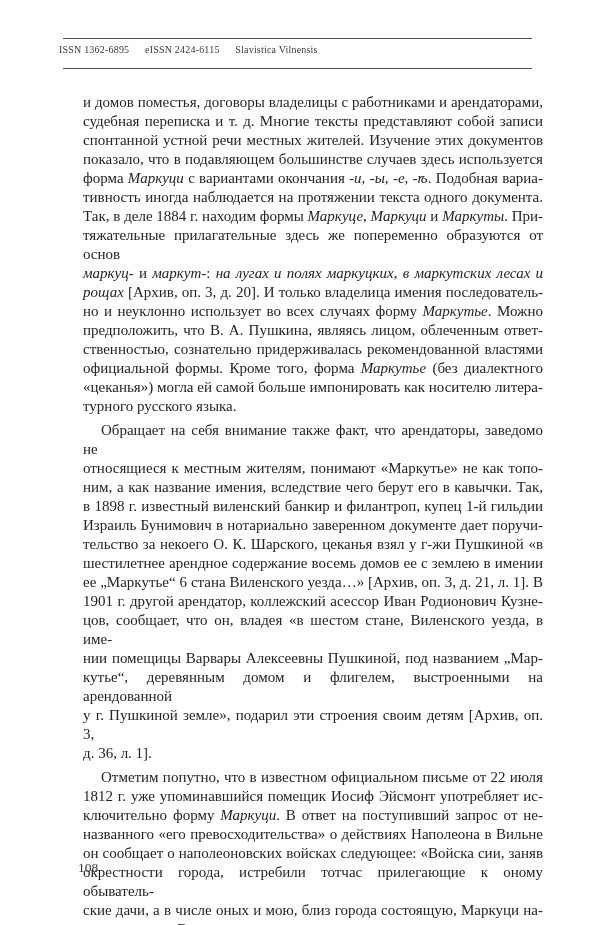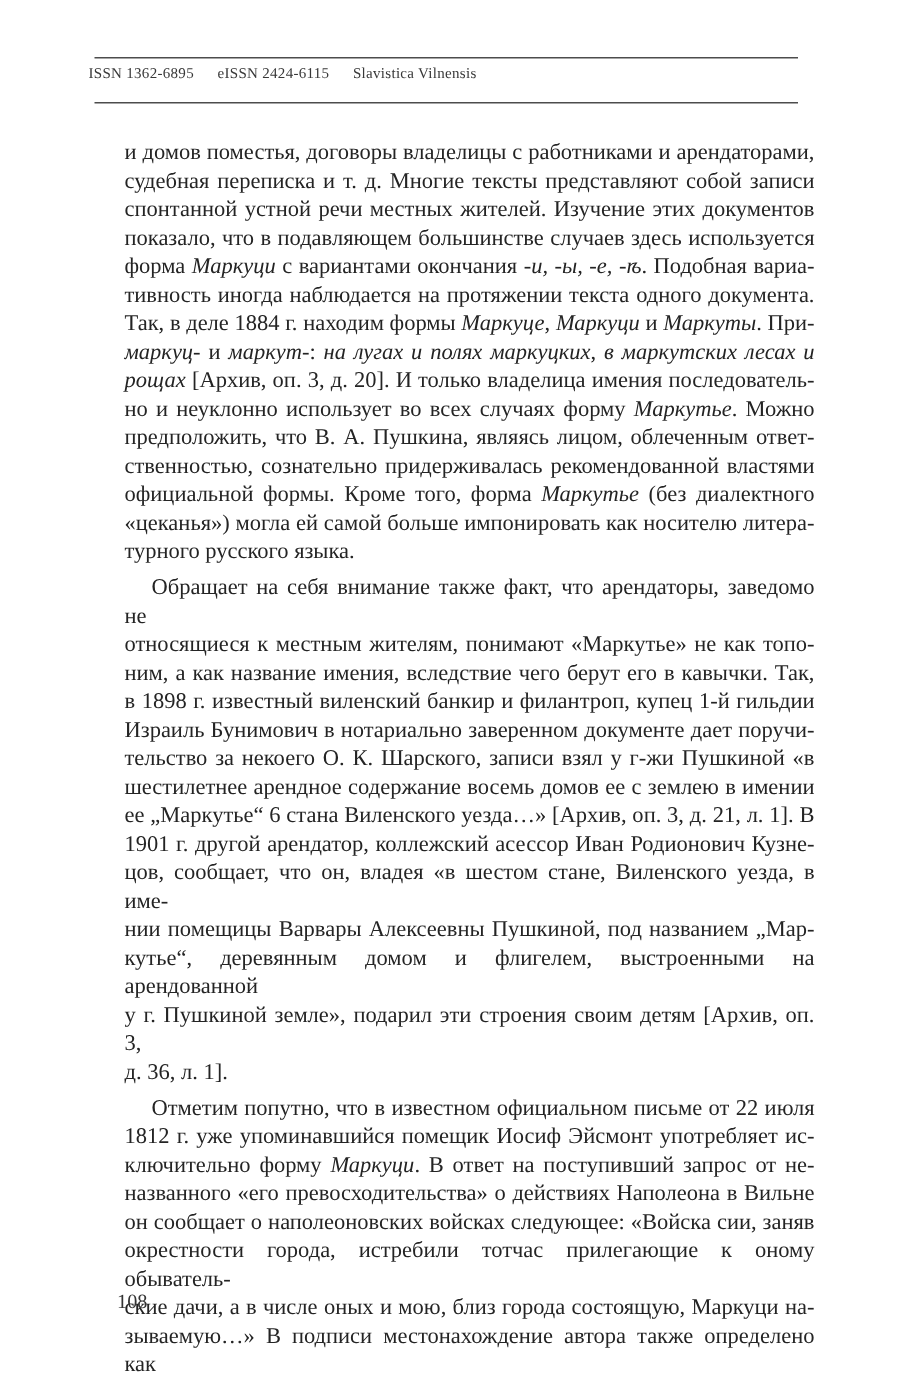--- a/index.html
+++ b/index.html
@@ -75,36 +75,37 @@
 
   <div class="body-text">
       <div class="para">
         <div class="line"><span>и домов поместья, договоры владелицы с работниками и арендаторами,</span></div>
         <div class="line"><span>судебная переписка и т. д. Многие тексты представляют собой записи</span></div>
         <div class="line"><span>спонтанной устной речи местных жителей. Изучение этих документов</span></div>
         <div class="line"><span>показало, что в подавляющем большинстве случаев здесь используется</span></div>
         <div class="line"><span>форма </span><i>Маркуци</i><span> с вариантами окончания </span><i>-и, -ы, -е, -ѣ</i><span>. Подобная вариа-</span></div>
         <div class="line"><span>тивность иногда наблюдается на протяжении текста одного документа.</span></div>
         <div class="line"><span>Так, в деле 1884 г. находим формы </span><i>Маркуце</i><span>, </span><i>Маркуци</i><span> и </span><i>Маркуты</i><span>. При-</span></div>
+        <div class="line"><span>тяжательные прилагательные здесь же попеременно образуются от основ</span></div>
         <div class="line"><i>маркуц-</i><span> и </span><i>маркут-</i><span>: </span><i>на лугах и полях маркуцких</i><span>, </span><i>в маркутских лесах и</i></div>
         <div class="line"><i>рощах</i><span> [Архив, оп. 3, д. 20]. И только владелица имения последователь-</span></div>
         <div class="line"><span>но и неуклонно использует во всех случаях форму </span><i>Маркутье</i><span>. Можно</span></div>
         <div class="line"><span>предположить, что В. А. Пушкина, являясь лицом, облеченным ответ-</span></div>
         <div class="line"><span>ственностью, сознательно придерживалась рекомендованной властями</span></div>
         <div class="line"><span>официальной формы. Кроме того, форма </span><i>Маркутье</i><span> (без диалектного</span></div>
         <div class="line"><span>«цеканья») могла ей самой больше импонировать как носителю литера-</span></div>
         <div class="line last"><span>турного русского языка.</span></div>
       </div>
       <div class="para">
         <div class="line indent"><span>Обращает на себя внимание также факт, что арендаторы, заведомо не</span></div>
         <div class="line"><span>относящиеся к местным жителям, понимают «Маркутье» не как топо-</span></div>
         <div class="line"><span>ним, а как название имения, вследствие чего берут его в кавычки. Так,</span></div>
         <div class="line"><span>в 1898 г. известный виленский банкир и филантроп, купец 1-й гильдии</span></div>
         <div class="line"><span>Израиль Бунимович в нотариально заверенном документе дает поручи-</span></div>
-        <div class="line"><span>тельство за некоего О. К. Шарского, записи взял у г-жи Пушкиной «в</span></div>
+        <div class="line"><span>тельство за некоего О. К. Шарского, цеканья взял у г-жи Пушкиной «в</span></div>
         <div class="line"><span>шестилетнее арендное содержание восемь домов ее с землею в имении</span></div>
         <div class="line"><span>ее „Маркутье“ 6 стана Виленского уезда…» [Архив, оп. 3, д. 21, л. 1]. В</span></div>
         <div class="line"><span>1901 г. другой арендатор, коллежский асессор Иван Родионович Кузне-</span></div>
         <div class="line"><span>цов, сообщает, что он, владея «в шестом стане, Виленского уезда, в име-</span></div>
         <div class="line"><span>нии помещицы Варвары Алексеевны Пушкиной, под названием „Мар-</span></div>
         <div class="line"><span>кутье“, деревянным домом и флигелем, выстроенными на арендованной</span></div>
         <div class="line"><span>у г. Пушкиной земле», подарил эти строения своим детям [Архив, оп. 3,</span></div>
         <div class="line last"><span>д. 36, л. 1].</span></div>
       </div>
       <div class="para">

